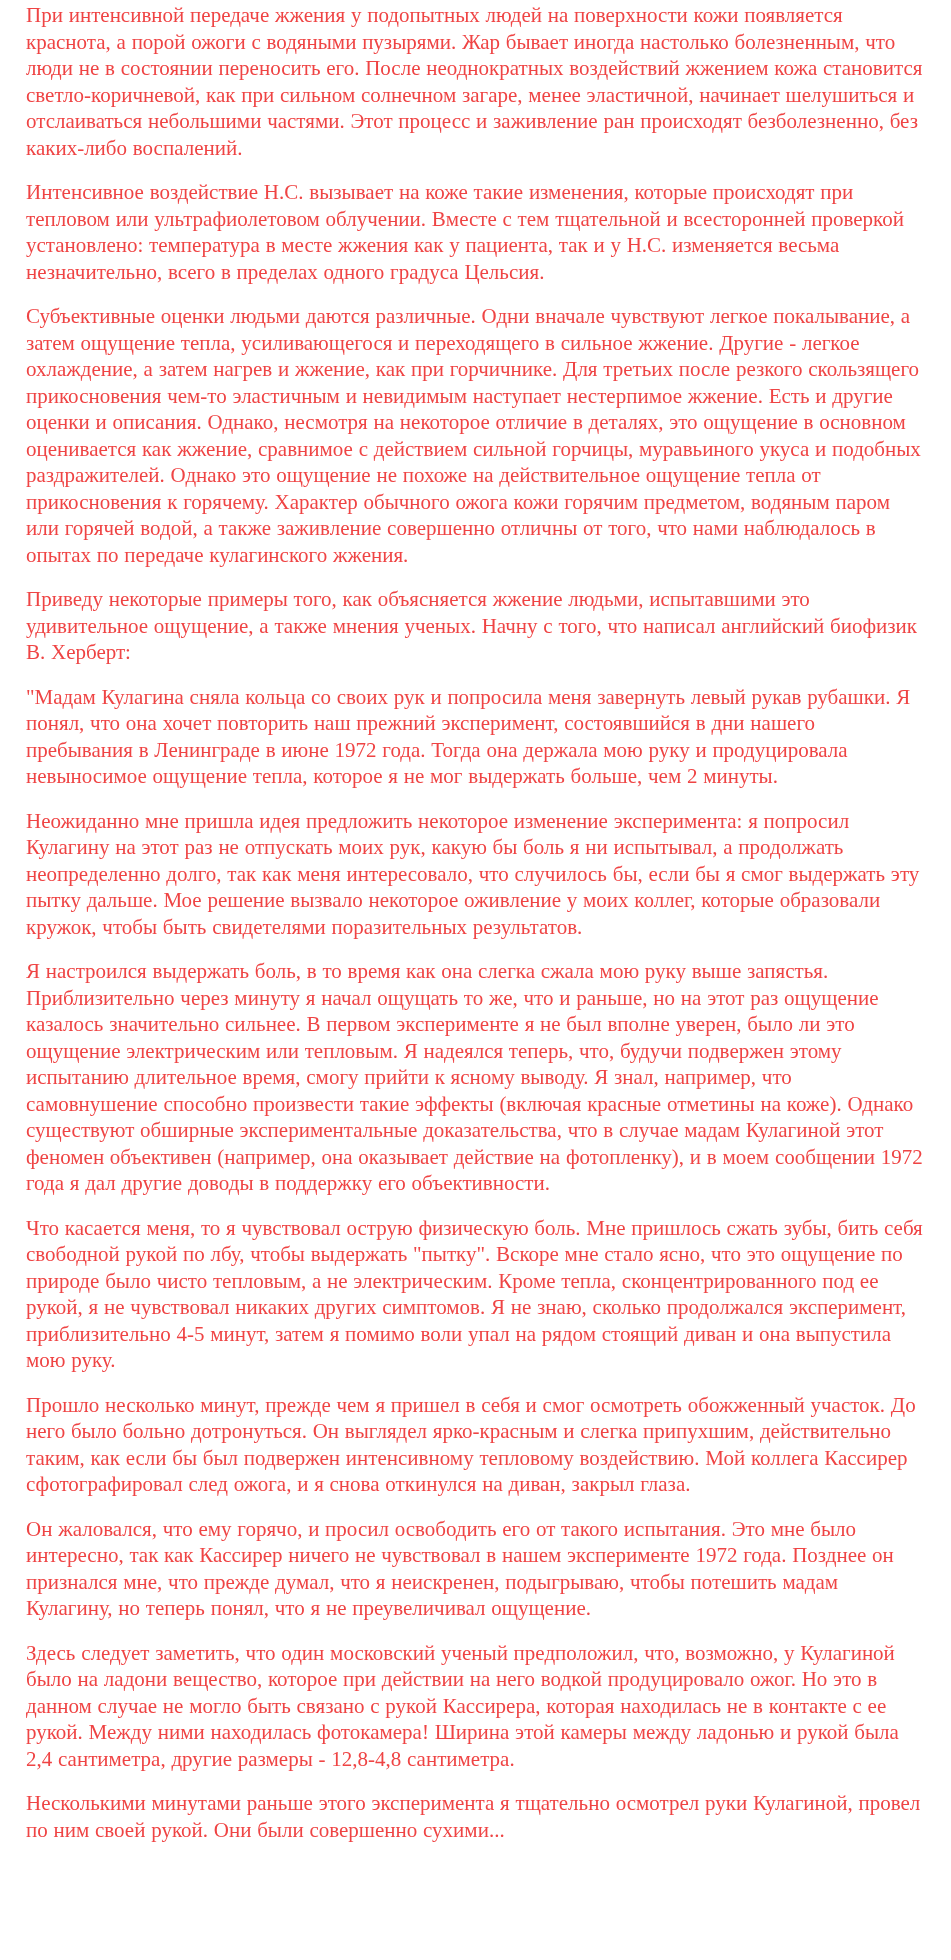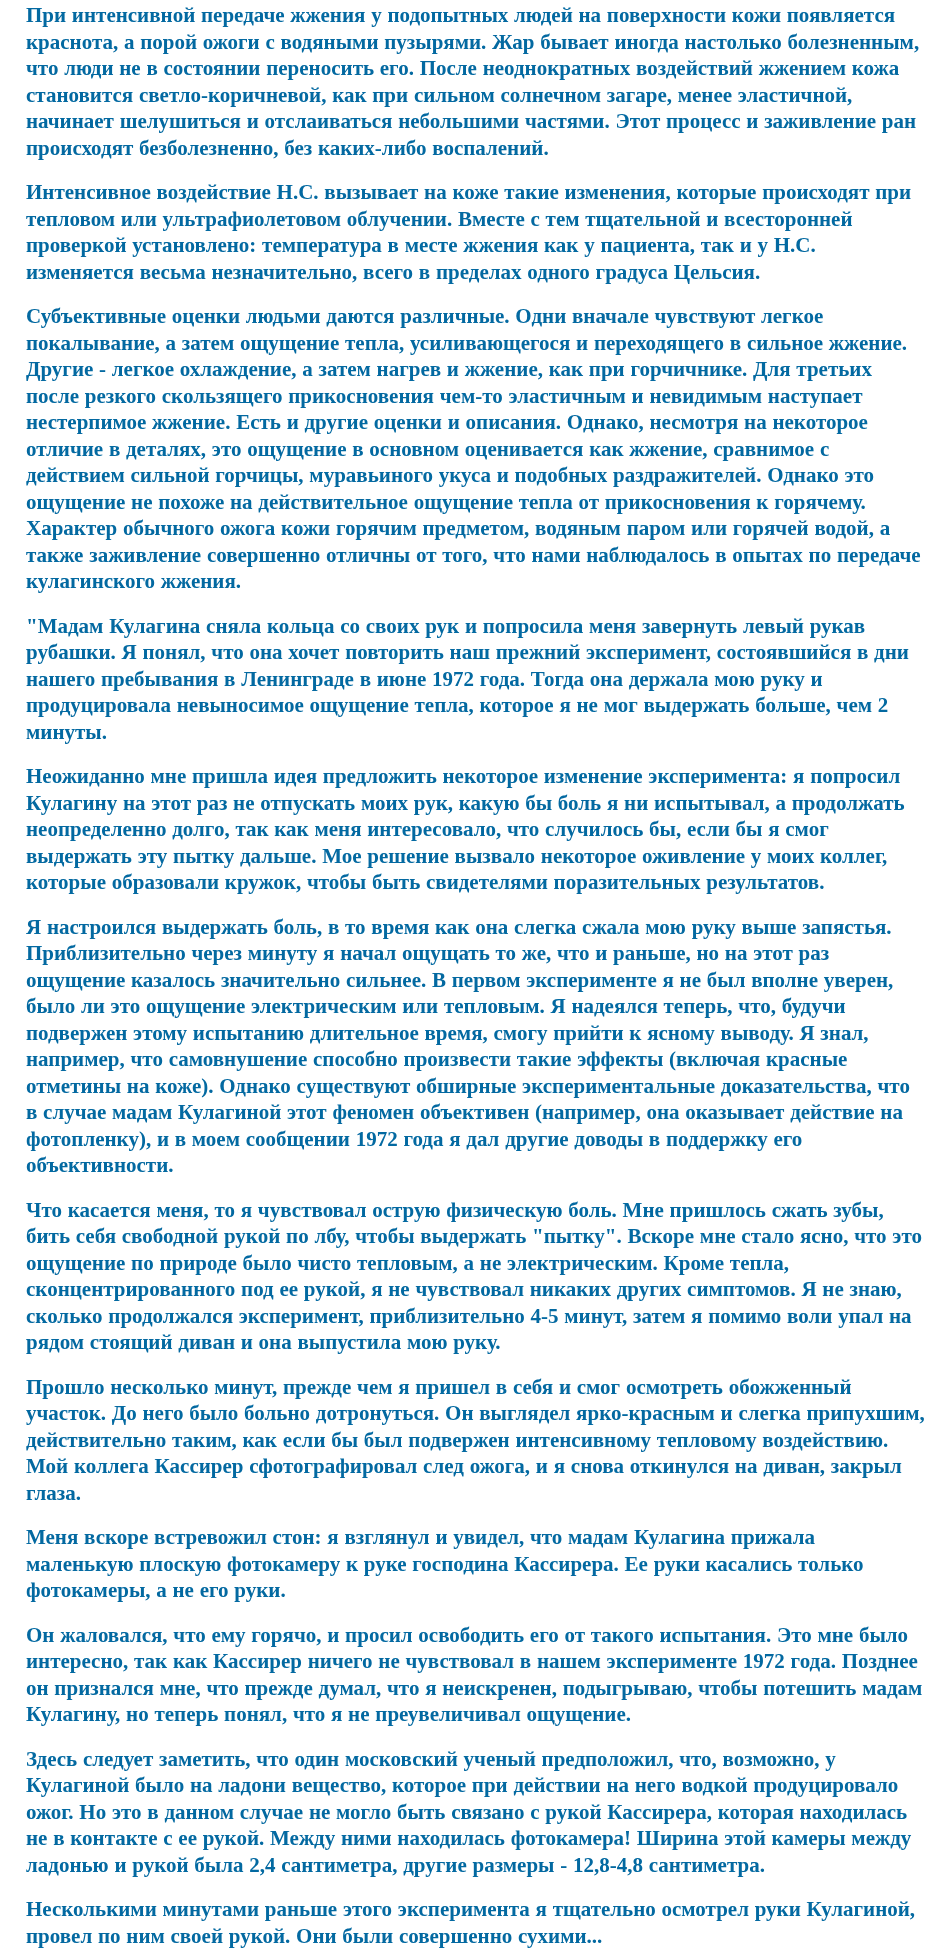--- a/index.html
+++ b/index.html
@@ -18,40 +18,39 @@
     width: 951px;
     min-height: 1960px;
     padding: 2px 26px 10px 26px;
     background: #ffffff;
   }
   .page p {
     margin: 0 0 18px 0;
     font-family: "Liberation Serif", "DejaVu Serif", serif;
     font-size: 21px;
     line-height: 26.5px;
-    color: #0369a1;
+    color: #ef4444;
     text-align: left;
     word-spacing: 0.5px;
     font-feature-settings: "onum" 1;
-    font-weight: bold;
   }
   .page p:last-child {
     margin-bottom: 0;
   }
 </style>
 </head>
 <body>
 
 <div class="page">
   <p>При интенсивной передаче жжения у подопытных людей на поверхности кожи появляется краснота, а порой ожоги с водяными пузырями. Жар бывает иногда настолько болезненным, что люди не в состоянии переносить его. После неоднократных воздействий жжением кожа становится светло-коричневой, как при сильном солнечном загаре, менее эластичной, начинает шелушиться и отслаиваться небольшими частями. Этот процесс и заживление ран происходят безболезненно, без каких-либо воспалений.</p>
   <p>Интенсивное воздействие Н.С. вызывает на коже такие изменения, которые происходят при тепловом или ультрафиолетовом облучении. Вместе с тем тщательной и всесторонней проверкой установлено: температура в месте жжения как у пациента, так и у Н.С. изменяется весьма незначительно, всего в пределах одного градуса Цельсия.</p>
   <p>Субъективные оценки людьми даются различные. Одни вначале чувствуют легкое покалывание, а затем ощущение тепла, усиливающегося и переходящего в сильное жжение. Другие - легкое охлаждение, а затем нагрев и жжение, как при горчичнике. Для третьих после резкого скользящего прикосновения чем-то эластичным и невидимым наступает нестерпимое жжение. Есть и другие оценки и описания. Однако, несмотря на некоторое отличие в деталях, это ощущение в основном оценивается как жжение, сравнимое с действием сильной горчицы, муравьиного укуса и подобных раздражителей. Однако это ощущение не похоже на действительное ощущение тепла от прикосновения к горячему. Характер обычного ожога кожи горячим предметом, водяным паром или горячей водой, а также заживление совершенно отличны от того, что нами наблюдалось в опытах по передаче кулагинского жжения.</p>
+  <p>Приведу некоторые примеры того, как объясняется жжение людьми, испытавшими это удивительное ощущение, а также мнения ученых. Начну с того, что написал английский биофизик В. Херберт:</p>
   <p>"Мадам Кулагина сняла кольца со своих рук и попросила меня завернуть левый рукав рубашки. Я понял, что она хочет повторить наш прежний эксперимент, состоявшийся в дни нашего пребывания в Ленинграде в июне 1972 года. Тогда она держала мою руку и продуцировала невыносимое ощущение тепла, которое я не мог выдержать больше, чем 2 минуты.</p>
   <p>Неожиданно мне пришла идея предложить некоторое изменение эксперимента: я попросил Кулагину на этот раз не отпускать моих рук, какую бы боль я ни испытывал, а продолжать неопределенно долго, так как меня интересовало, что случилось бы, если бы я смог выдержать эту пытку дальше. Мое решение вызвало некоторое оживление у моих коллег, которые образовали кружок, чтобы быть свидетелями поразительных результатов.</p>
   <p>Я настроился выдержать боль, в то время как она слегка сжала мою руку выше запястья. Приблизительно через минуту я начал ощущать то же, что и раньше, но на этот раз ощущение казалось значительно сильнее. В первом эксперименте я не был вполне уверен, было ли это ощущение электрическим или тепловым. Я надеялся теперь, что, будучи подвержен этому испытанию длительное время, смогу прийти к ясному выводу. Я знал, например, что самовнушение способно произвести такие эффекты (включая красные отметины на коже). Однако существуют обширные экспериментальные доказательства, что в случае мадам Кулагиной этот феномен объективен (например, она оказывает действие на фотопленку), и в моем сообщении 1972 года я дал другие доводы в поддержку его объективности.</p>
   <p>Что касается меня, то я чувствовал острую физическую боль. Мне пришлось сжать зубы, бить себя свободной рукой по лбу, чтобы выдержать "пытку". Вскоре мне стало ясно, что это ощущение по природе было чисто тепловым, а не электрическим. Кроме тепла, сконцентрированного под ее рукой, я не чувствовал никаких других симптомов. Я не знаю, сколько продолжался эксперимент, приблизительно 4-5 минут, затем я помимо воли упал на рядом стоящий диван и она выпустила мою руку.</p>
   <p>Прошло несколько минут, прежде чем я пришел в себя и смог осмотреть обожженный участок. До него было больно дотронуться. Он выглядел ярко-красным и слегка припухшим, действительно таким, как если бы был подвержен интенсивному тепловому воздействию. Мой коллега Кассирер сфотографировал след ожога, и я снова откинулся на диван, закрыл глаза.</p>
-  <p>Меня вскоре встревожил стон: я взглянул и увидел, что мадам Кулагина прижала маленькую плоскую фотокамеру к руке господина Кассирера. Ее руки касались только фотокамеры, а не его руки.</p>
   <p>Он жаловался, что ему горячо, и просил освободить его от такого испытания. Это мне было интересно, так как Кассирер ничего не чувствовал в нашем эксперименте 1972 года. Позднее он признался мне, что прежде думал, что я неискренен, подыгрываю, чтобы потешить мадам Кулагину, но теперь понял, что я не преувеличивал ощущение.</p>
   <p>Здесь следует заметить, что один московский ученый предположил, что, возможно, у Кулагиной было на ладони вещество, которое при действии на него водкой продуцировало ожог. Но это в данном случае не могло быть связано с рукой Кассирера, которая находилась не в контакте с ее рукой. Между ними находилась фотокамера! Ширина этой камеры между ладонью и рукой была 2,4 сантиметра, другие размеры - 12,8-4,8 сантиметра.</p>
   <p>Несколькими минутами раньше этого эксперимента я тщательно осмотрел руки Кулагиной, провел по ним своей рукой. Они были совершенно сухими...</p>
 
 </div>
 
 </body></html>

